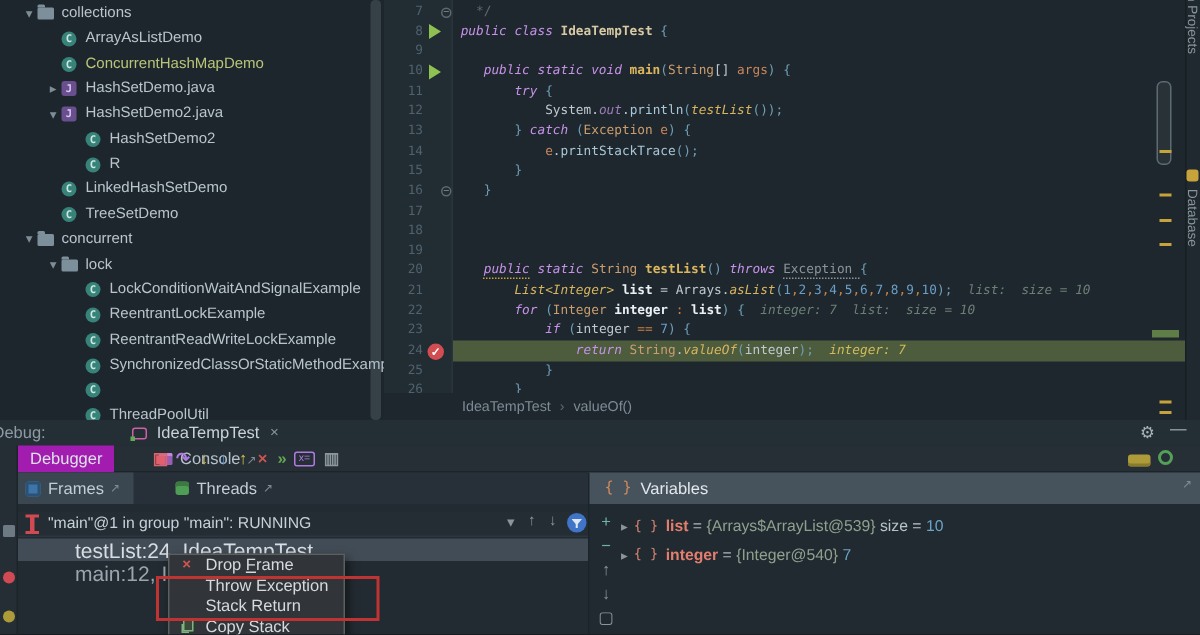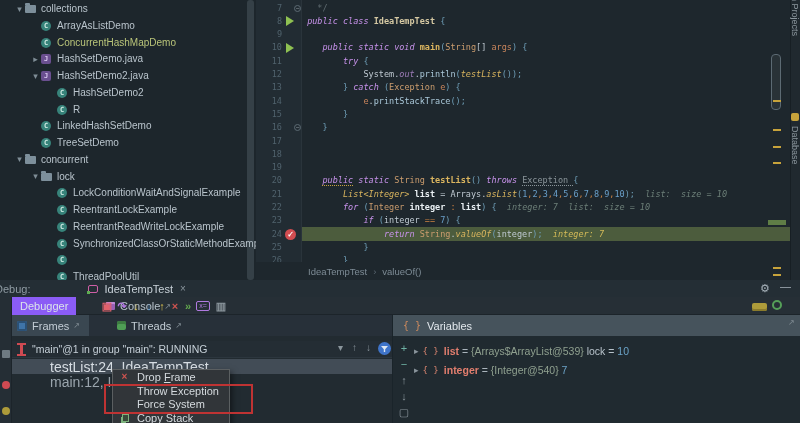--- a/index.html
+++ b/index.html
@@ -82,21 +82,21 @@
   #session-tab-icon{width:10px;height:8px;border:1.5px solid #cf5fa6;border-radius:2px;position:relative;margin-right:6px;}
   #session-tab-icon::after{content:"";position:absolute;left:-2px;bottom:-2px;width:3px;height:3px;background:#5fae52;}
   #session-tab-label{font-size:11px;color:#c9d2d9;}
   #session-tab-close{margin-left:7px;font-size:10px;color:#8a959c;cursor:pointer;}
   #gear-btn{position:absolute;left:760px;top:282px;font-size:11px;color:#a7b2ba;cursor:pointer;}
   #min-btn{position:absolute;left:780px;top:280px;font-size:11px;color:#a7b2ba;cursor:pointer;}
 
   #debug-toolbar-row{left:0;top:297px;width:800px;height:18px;background:#262f36;border-bottom:1px solid #1c242a;}
   .dbg-tab{position:absolute;top:0;height:18px;display:flex;align-items:center;padding:0 8px;
            font-size:11px;color:#b7c2ca;cursor:pointer;}
-  .dbg-tab.sel{background:#8b5cf6;color:#dbe3e9;}
+  .dbg-tab.sel{background:#a21caf;color:#dbe3e9;}
   #console-icon{width:9px;height:8px;background:#9a5fb5;border-radius:1px;margin-right:5px;
                 box-shadow:inset 0 2px 0 #c08ad6;}
   .ext{font-size:8px;color:#7f8a92;margin-left:4px;}
   .dbg-icon{position:absolute;top:1px;width:14px;height:16px;text-align:center;font-size:11px;
             line-height:16px;cursor:pointer;font-weight:bold;}
   .dbg-icon.boxed{font-size:7px;border:1px solid #b07ae0;border-radius:2px;height:10px;top:4px;
                   line-height:8px;font-weight:normal;}
   #memory-badge{position:absolute;left:752px;top:303px;width:15px;height:8px;background:#ad9b3a;
                 border-radius:2px;box-shadow:inset 0 -2px 0 #8a7b2c;}
   #green-indicator{position:absolute;left:772px;top:300px;width:10px;height:10px;border:2px solid #55a058;border-radius:50%;}
@@ -425,34 +425,34 @@
 
   <div id="vars-pane" class="abs"></div>
   <div id="vars-toolbar">
       <span class="vtool abs" style="top: 341px; color: rgb(111, 179, 165);">+</span>
       <span class="vtool abs" style="top: 357px; color: rgb(111, 179, 165);">−</span>
       <span class="vtool abs" style="top: 373px; color: rgb(138, 149, 156);">↑</span>
       <span class="vtool abs" style="top: 389px; color: rgb(138, 149, 156);">↓</span>
       <span class="vtool abs" style="top: 405px; color: rgb(138, 149, 156);">▢</span>
     </div>
   <div id="vars-list">
-      <div class="var-row abs" style="top: 343px;"><span class="var-chevron">▸</span><span class="var-braces">{ }</span><span class="var-name">list</span><span class="var-eq"> = </span><span class="var-value">{Arrays$ArrayList@539} </span><span class="var-detail-label">lock = </span><span class="var-detail-value">10</span></div>
+      <div class="var-row abs" style="top: 343px;"><span class="var-chevron">▸</span><span class="var-braces">{ }</span><span class="var-name">list</span><span class="var-eq"> = </span><span class="var-value">{Arrays$ArrayList@539} </span><span class="var-detail-label">size = </span><span class="var-detail-value">10</span></div>
       <div class="var-row abs" style="top: 361.5px;"><span class="var-chevron">▸</span><span class="var-braces">{ }</span><span class="var-name">integer</span><span class="var-eq"> = </span><span class="var-value">{Integer@540} </span><span class="var-detail-value">7</span></div>
     </div>
 
   <div id="context-menu" class="abs">
       <div class="menu-item">
         <span class="menu-ico mi-drop">×</span>
         <span>Drop <span class="mnemo">F</span>rame</span>
       </div>
       <div class="menu-item">
         <span>Throw Exception</span>
       </div>
       <div class="menu-item">
-        <span>Force System</span>
+        <span>Stack Return</span>
       </div>
       <div class="menu-item">
         <span class="menu-ico"><span class="mi-copy" style="display: inline-block;"></span></span>
         <span>Copy Stack</span>
       </div>
     </div>
 
   <div id="annotation-rect" class="abs"></div>
 </div>
 

